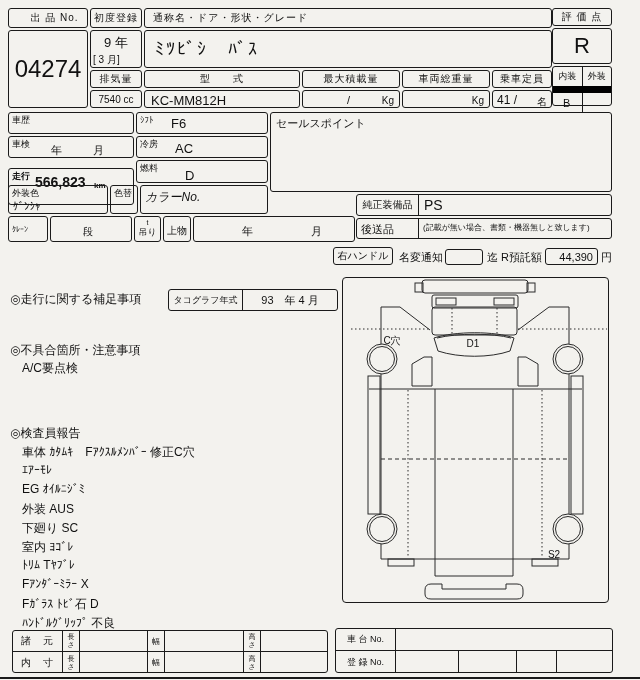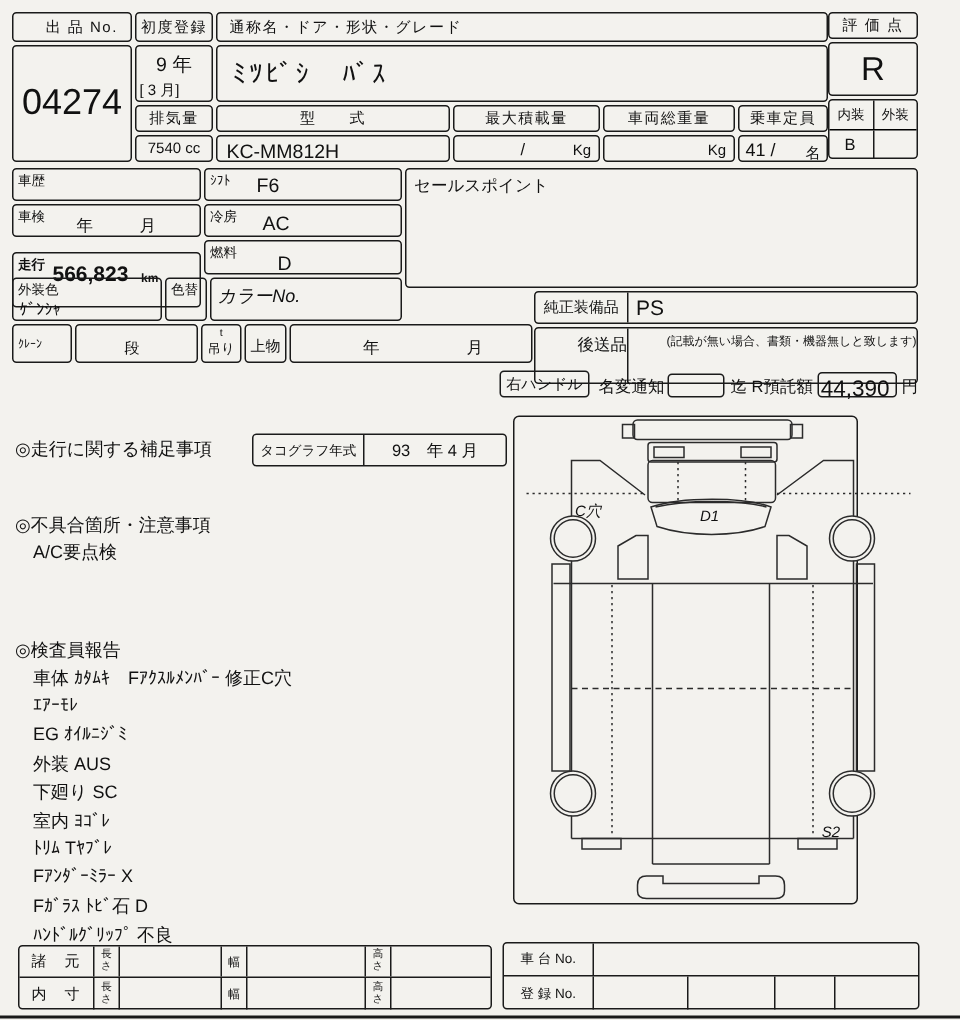--- a/index.html
+++ b/index.html
@@ -64,21 +64,21 @@
 <div class="box" style="left:492px;top:90px;width:60px;height:18px;">
   <span class="abs" style="left:4px;top:2px;font-size:12px;">41 /</span>
   <span class="abs" style="right:4px;top:4px;font-size:10px;">名</span>
 </div>
 
 <div class="box hdr" style="left:552px;top:8px;width:60px;height:18px;">評 価 点</div>
 <div class="box" style="left:552px;top:28px;width:60px;height:36px;">
   <div class="abs" style="width:100%;text-align:center;top:4px;font-size:22px;">R</div>
 </div>
 <div class="box" style="left:552px;top:66px;width:60px;height:40px;">
-  <div class="flex" style="height:19px;border-bottom:1px solid #000000;">
+  <div class="flex" style="height:19px;border-bottom:7px solid #000000;">
     <div class="cellR hdr" style="width:30px;font-size:9px;letter-spacing:0;">内装</div>
     <div class="hdr" style="width:29px;font-size:9px;letter-spacing:0;">外装</div>
   </div>
   <div class="flex" style="height:19px;">
     <div class="cellR hdr" style="width:30px;font-size:11px;">B</div>
     <div class="hdr" style="width:29px;font-size:11px;"></div>
   </div>
 </div>
 
 <div class="box" style="left:8px;top:112px;width:126px;height:22px;">
@@ -138,32 +138,32 @@
 
 <div class="box" style="left:270px;top:112px;width:342px;height:80px;">
   <span class="abs" style="left:5px;top:3px;font-size:11px;">セールスポイント</span>
 </div>
 
 <div class="box flex" style="left:356px;top:194px;width:256px;height:22px;">
   <div class="cellR" style="width:62px;display:flex;align-items:center;justify-content:center;font-size:10px;">純正装備品</div>
   <div style="flex:1;font-size:14px;padding:2px 0 0 5px;">PS</div>
 </div>
 
-<div class="box flex" style="left:356px;top:218px;width:256px;height:38px;text-align:right;">
+<div class="box flex" style="left:356px;top:218px;width:256px;height:21px;">
   <div class="cellR" style="width:62px;font-size:11px;padding:3px 0 0 4px;">後送品</div>
   <div style="flex:1;font-size:8px;padding:3px 0 0 4px;">(記載が無い場合、書類・機器無しと致します)</div>
 </div>
 
 <div class="box hdr" style="left:333px;top:247px;width:60px;height:18px;font-size:10px;letter-spacing:0;">右ハンドル</div>
 <span class="abs" style="left:399px;top:250px;font-size:11px;">名変通知</span>
 <div class="box" style="left:445px;top:249px;width:38px;height:16px;"></div>
 <span class="abs" style="left:487px;top:250px;font-size:11px;">迄</span>
 <span class="abs" style="left:501px;top:250px;font-size:11px;">R預託額</span>
 <div class="box" style="left:545px;top:248px;width:53px;height:17px;">
-  <span class="abs" style="right:4px;top:2px;font-size:15px;">44,390</span>
+  <span class="abs" style="right:4px;top:2px;font-size:11px;">44,390</span>
 </div>
 <span class="abs" style="left:601px;top:250px;font-size:11px;">円</span>
 
 <div class="abs" style="left:10px;top:291px;font-size:12px;">◎走行に関する補足事項</div>
 <div class="box flex" style="left:168px;top:289px;width:170px;height:22px;">
   <div class="cellR" style="width:74px;display:flex;align-items:center;justify-content:center;font-size:9px;">タコグラフ年式</div>
   <div style="flex:1;display:flex;align-items:center;justify-content:center;font-size:11px;">93　年 4 月</div>
 </div>
 
 <div class="abs" style="left:10px;top:342px;font-size:12px;">◎不具合箇所・注意事項</div>
@@ -176,21 +176,21 @@
     <div class="rline">EG ｵｲﾙﾆｼﾞﾐ</div>
     <div class="rline">外装 AUS</div>
     <div class="rline">下廻り SC</div>
     <div class="rline">室内 ﾖｺﾞﾚ</div>
     <div class="rline">ﾄﾘﾑ Tﾔﾌﾞﾚ</div>
     <div class="rline">Fｱﾝﾀﾞｰﾐﾗｰ X</div>
     <div class="rline">Fｶﾞﾗｽ ﾄﾋﾞ石 D</div>
     <div class="rline">ﾊﾝﾄﾞﾙｸﾞﾘｯﾌﾟ 不良</div>
   </div>
 
-<div class="box" style="left:342px;top:277px;width:230px;height:326px;border-radius:4px;font-style:italic;">
+<div class="box" style="left:342px;top:277px;width:267px;height:326px;border-radius:4px;">
   <svg width="271" height="324" viewBox="0 0 271 324">
     <g stroke="#2b2b2b" fill="none" stroke-width="1">
 
       <rect x="72" y="5" width="8" height="9"></rect>
       <rect x="184" y="5" width="8" height="9"></rect>
       <rect x="79" y="2" width="106" height="13" rx="3"></rect>
 
       <rect x="89" y="17" width="86" height="13" rx="2"></rect>
       <rect x="93" y="20" width="20" height="7"></rect>
       <rect x="151" y="20" width="20" height="7"></rect>

